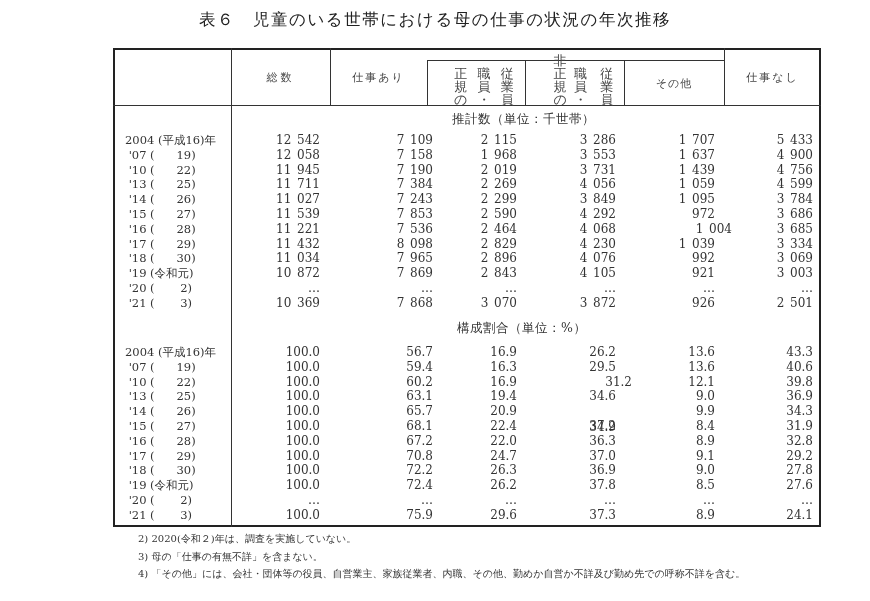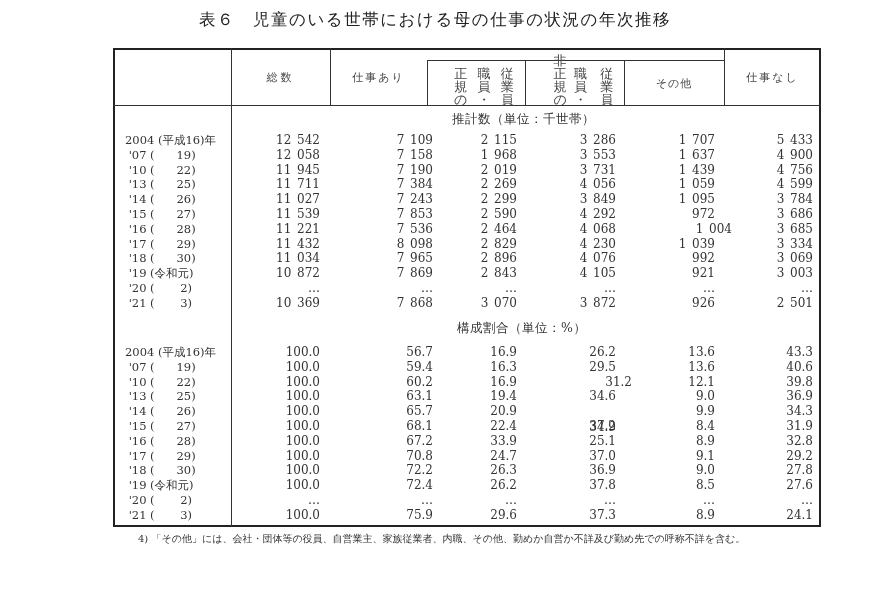--- a/index.html
+++ b/index.html
@@ -217,22 +217,22 @@
       <div class="num" style="right: 437px;">68.1</div>
       <div class="num" style="right: 353px;">22.4</div>
       <div class="num" style="right: 254px;">37.2</div>
       <div class="num" style="right: 155px;">8.4</div>
       <div class="num" style="right: 57px;">31.9</div>
     </div>
     <div class="row" style="top: 433.8px; width: 870px;">
       <div class="lab"> '16 (      28)</div>
       <div class="num" style="right: 550px;">100.0</div>
       <div class="num" style="right: 437px;">67.2</div>
-      <div class="num" style="right: 353px;">33.9</div>
-      <div class="num" style="right: 254px;">25.1</div>
+      <div class="num" style="right: 353px;">22.0</div>
+      <div class="num" style="right: 254px;">36.3</div>
       <div class="num" style="right: 155px;">8.9</div>
       <div class="num" style="right: 57px;">32.8</div>
     </div>
     <div class="row" style="top: 448.6px; width: 870px;">
       <div class="lab"> '17 (      29)</div>
       <div class="num" style="right: 550px;">100.0</div>
       <div class="num" style="right: 437px;">70.8</div>
       <div class="num" style="right: 353px;">24.7</div>
       <div class="num" style="right: 254px;">37.0</div>
       <div class="num" style="right: 155px;">9.1</div>
@@ -270,14 +270,16 @@
       <div class="num" style="right: 550px;">100.0</div>
       <div class="num" style="right: 437px;">75.9</div>
       <div class="num" style="right: 353px;">29.6</div>
       <div class="num" style="right: 254px;">37.3</div>
       <div class="num" style="right: 155px;">8.9</div>
       <div class="num" style="right: 57px;">24.1</div>
     </div>
   </div>
 
 <div class="notes">
+  <div class="note">　　2) 2020(令和２)年は、調査を実施していない。</div>
+  <div class="note">　　3) 母の「仕事の有無不詳」を含まない。</div>
   <div class="note">　　4) 「その他」には、会社・団体等の役員、自営業主、家族従業者、内職、その他、勤めか自営か不詳及び勤め先での呼称不詳を含む。</div>
 </div>
 
 </body></html>

